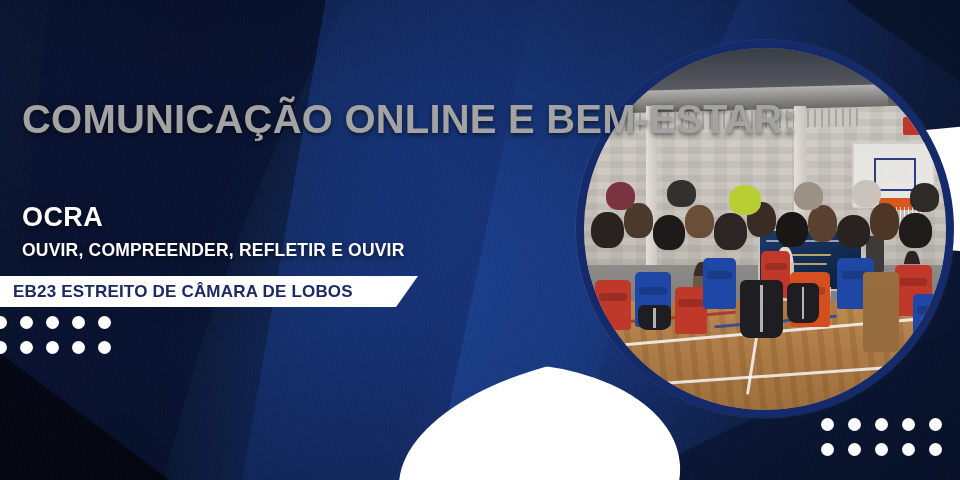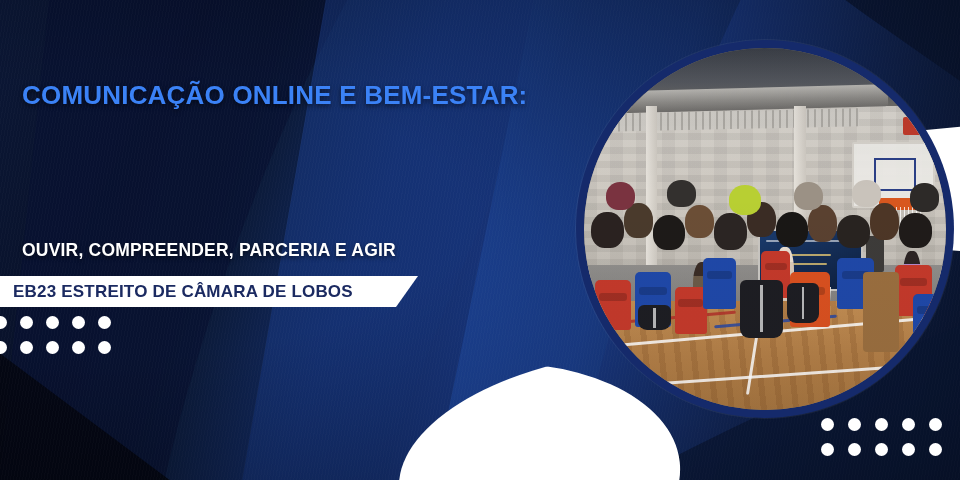--- a/index.html
+++ b/index.html
@@ -49,25 +49,25 @@
     position: absolute;
     inset: 0;
     background: radial-gradient(120% 95% at 12% 45%, rgba(0,0,0,0) 30%, rgba(0,0,0,.45) 100%);
     pointer-events: none;
   }
 
   
   .headline {
     position: absolute;
     left: 22px;
-    top: 78px;
+    top: 92px;
     width: 600px;
-    color: #3b82f6;
+    color: #a3a3a3;
     font-weight: bold;
-    font-size: 26px;
+    font-size: 40px;
     line-height: 1.38;
     letter-spacing: .2px;
     text-shadow: 0 2px 5px rgba(0,0,0,.55);
     white-space: nowrap;
   }
   .headline .line2 { display: block; }
 
   .ocra {
     position: absolute;
     left: 22px;
@@ -488,21 +488,22 @@
       <div class="backpack" style="left:15%; bottom:22%; width:9%;  height:7%;"></div>
 
       <div class="photo-tone"></div>
     </div>
   </div>
 
   <div class="headline">
     <span>COMUNICAÇÃO ONLINE E BEM-ESTAR:</span>
   </div>
 
-  <div class="ocra-sub">OUVIR, COMPREENDER, PARCERIA E AGIR</div>
+  <div class="ocra">OCRA</div>
+  <div class="ocra-sub">OUVIR, COMPREENDER, REFLETIR E OUVIR</div>
 
   <div class="school-strip">
     <span class="school-strip-label">EB23 ESTREITO DE CÂMARA DE LOBOS</span>
   </div>
 
   <div class="dots dots-left">
     <span class="dot"></span>
     <span class="dot"></span>
     <span class="dot"></span>
     <span class="dot"></span>

